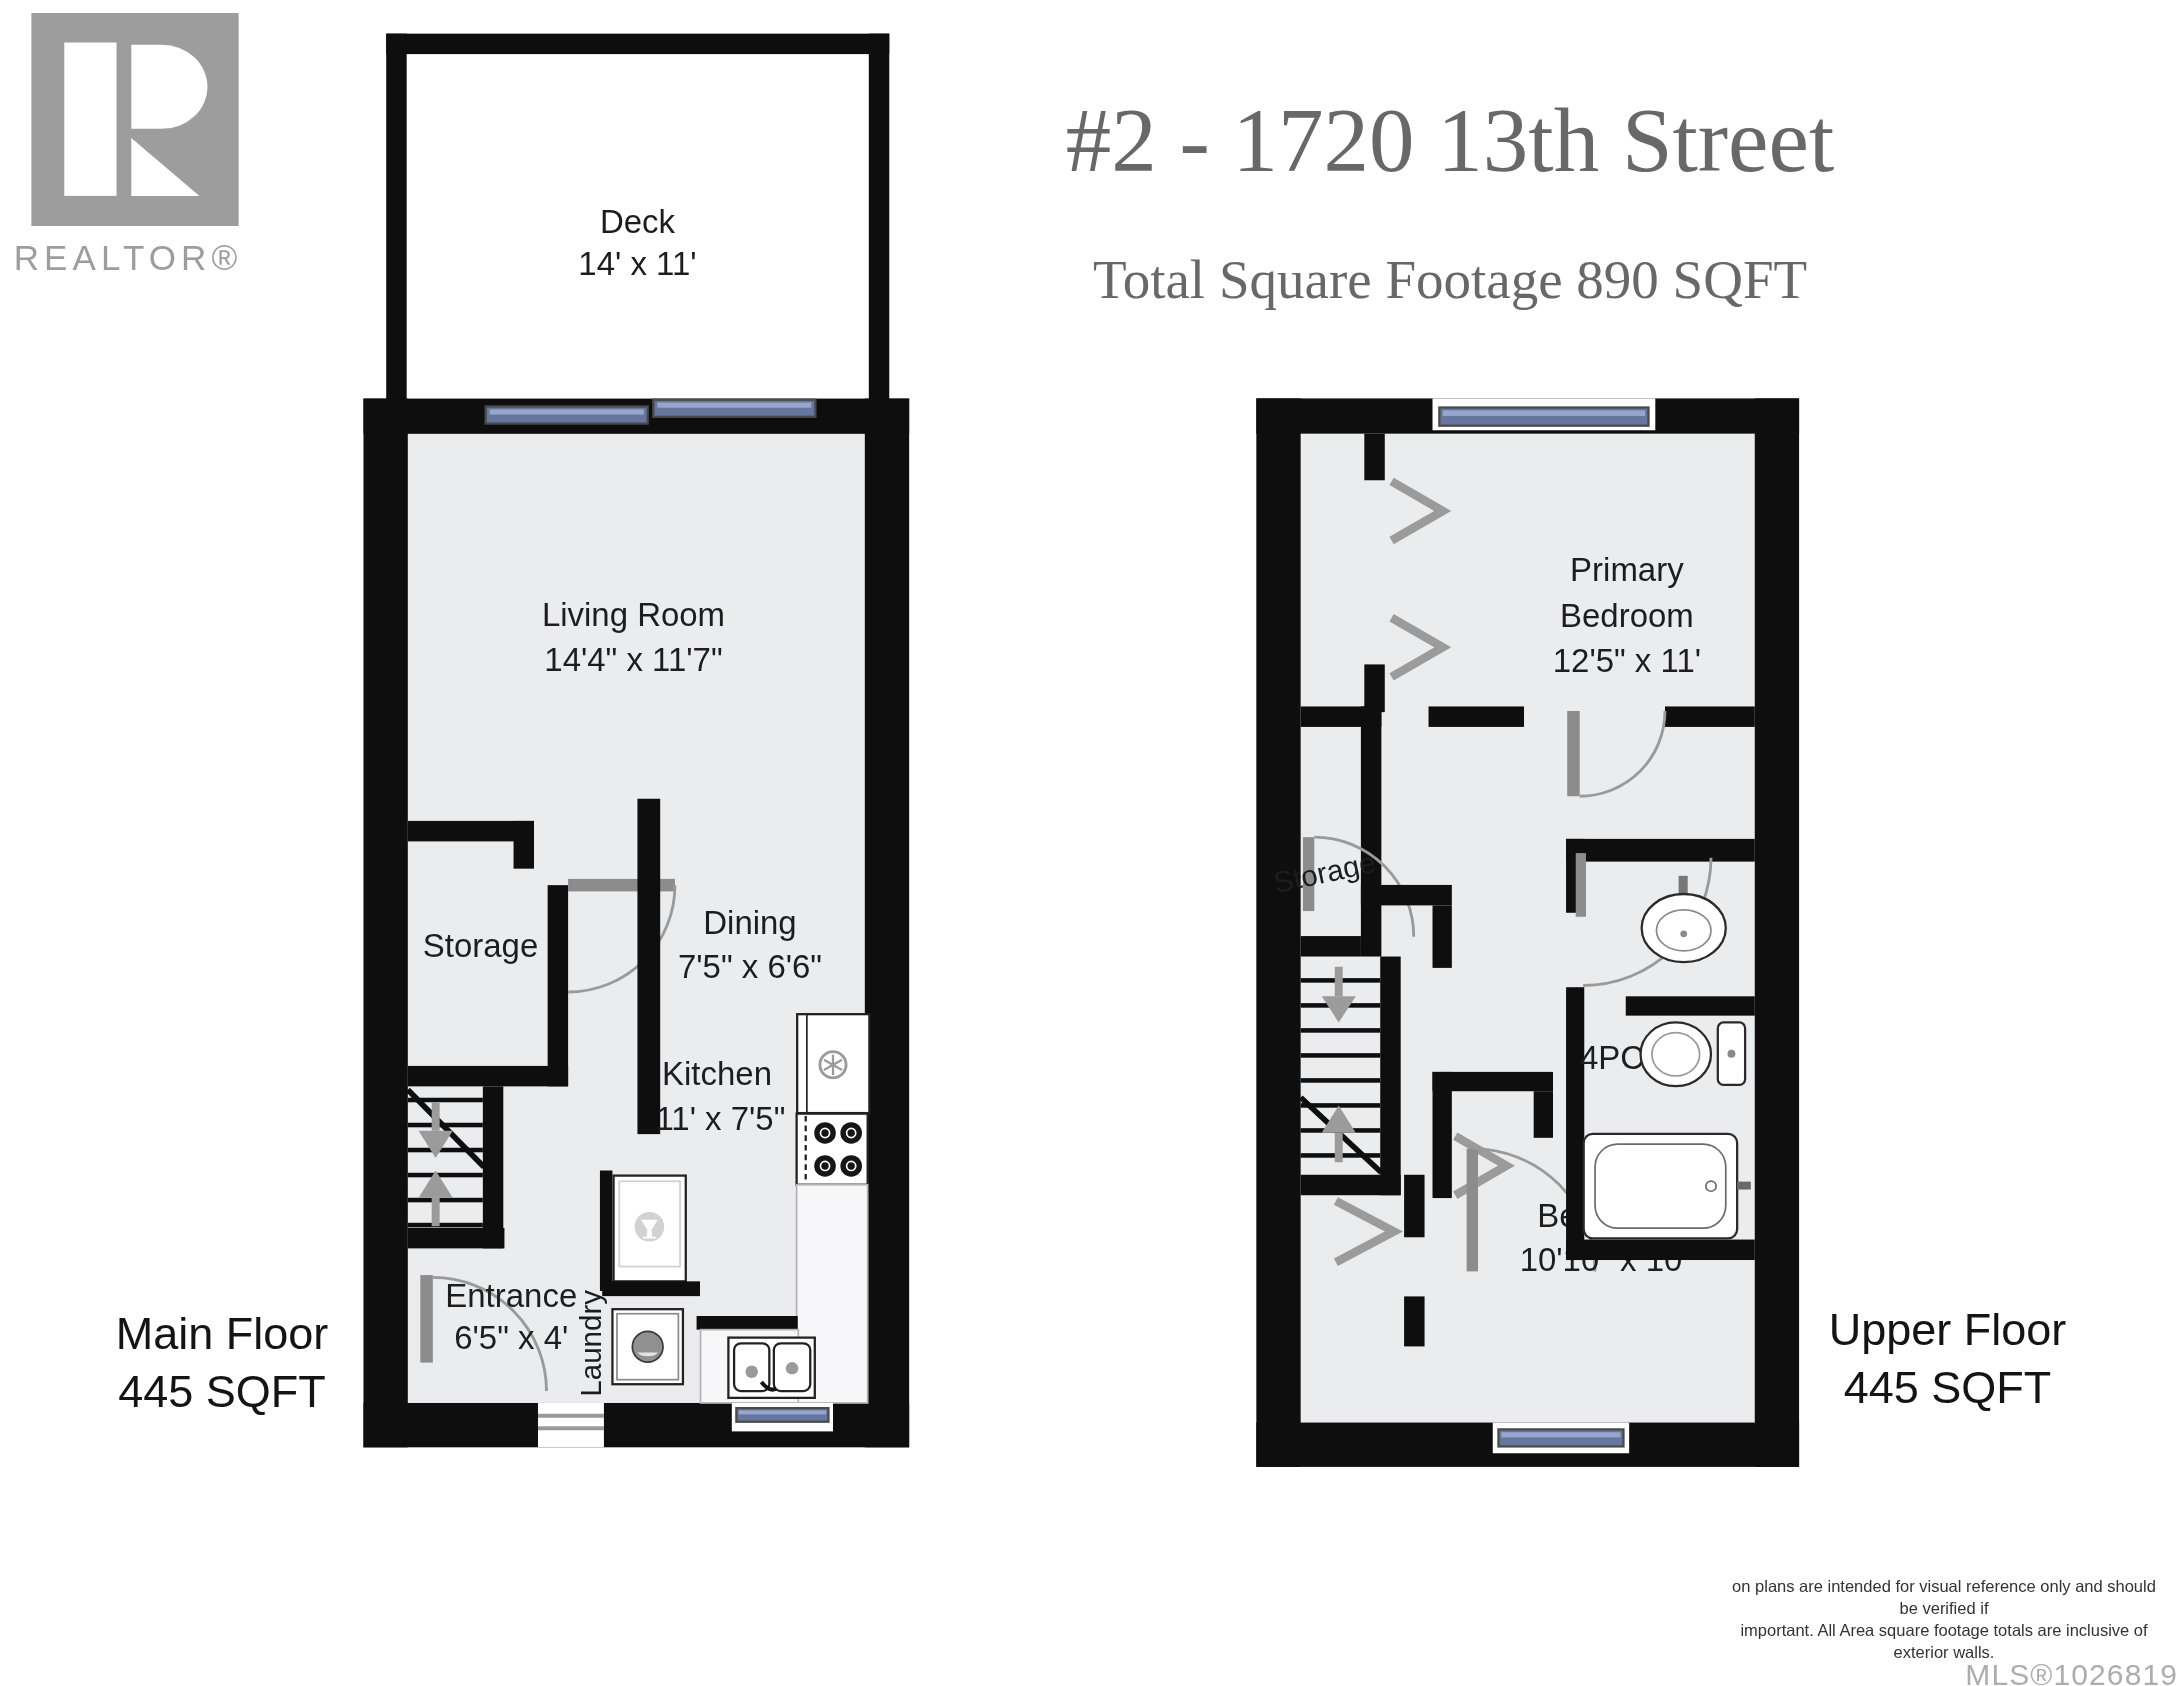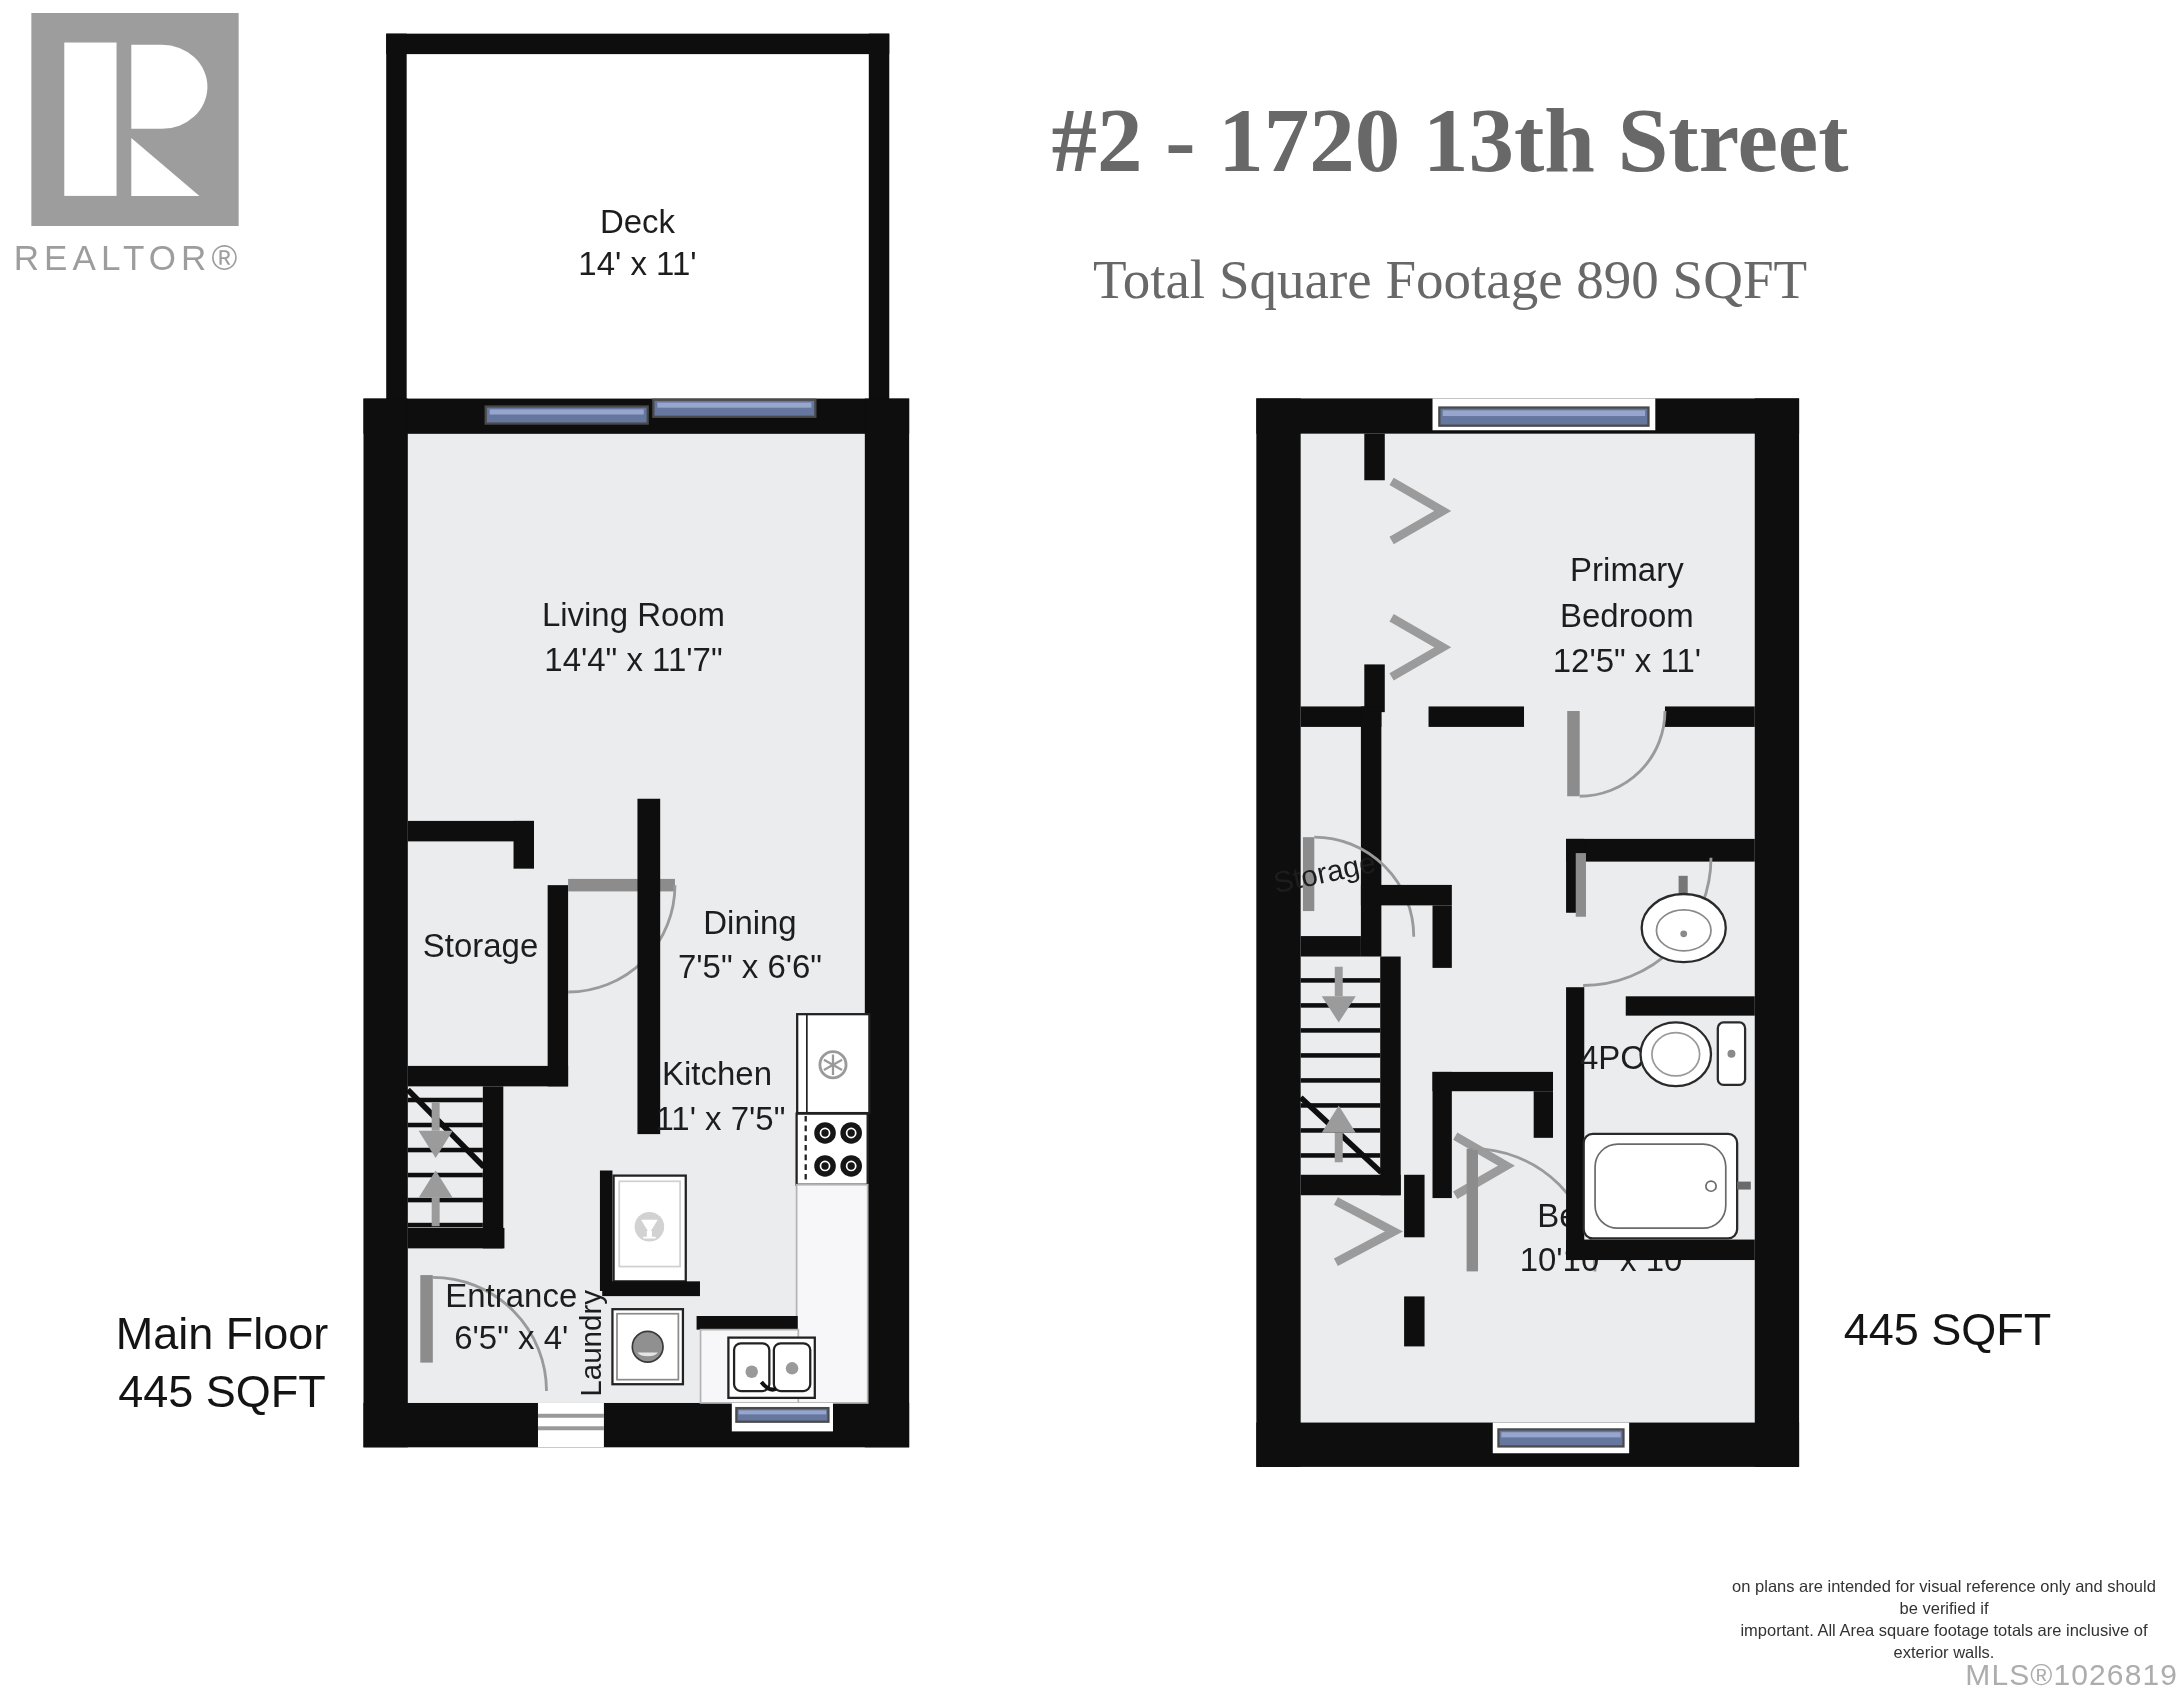--- a/index.html
+++ b/index.html
@@ -2,21 +2,21 @@
 <html style="font-size:9px"><head>
 <meta charset="utf-8">
 <style>
   html,body{margin:0;padding:0;background:#fff;}
   body{width:2183px;height:1687px;position:relative;overflow:hidden;
        font-family:"Liberation Sans",sans-serif;}
   .abs{position:absolute;}
 
   
   .address{left:887px;top:88px;width:1126px;text-align:center;
-    font-family:"Liberation Serif",serif;font-size:91px;color:#686868;font-weight:700;}
+    font-family:"Liberation Serif",serif;font-size:91px;color:#686868;font-weight:400;}
   .subtitle{left:887px;top:248px;width:1126px;text-align:center;
     font-family:"Liberation Serif",serif;font-size:55px;color:#686868;}
 
   
   .floor-label{font-size:45px;color:#141414;text-align:center;line-height:1.28;}
   .floor-label.main{left:80px;top:1305px;width:284px;}
   .floor-label.upper{left:1811px;top:1301px;width:273px;}
 
   
   .disclaimer{left:1728px;top:1576px;width:432px;text-align:center;
@@ -349,20 +349,21 @@
     <rect class="win" x="2636" y="2514" width="220" height="30"></rect>
     <rect class="winlite" x="2641" y="2519" width="210" height="9"></rect>
   </g>
 </svg>
 
 <div class="abs floor-label main">
   <div>Main Floor</div>
   <div>445 SQFT</div>
 </div>
 <div class="abs floor-label upper">
+  <div>Upper Floor</div>
   <div>445 SQFT</div>
 </div>
 
 <div class="abs disclaimer">
   <div>on plans are intended for visual reference only and should be verified if</div>
   <div>important. All Area square footage totals are inclusive of exterior walls.</div>
 
 </div>
 <div class="abs mls">MLS®1026819</div>
 

